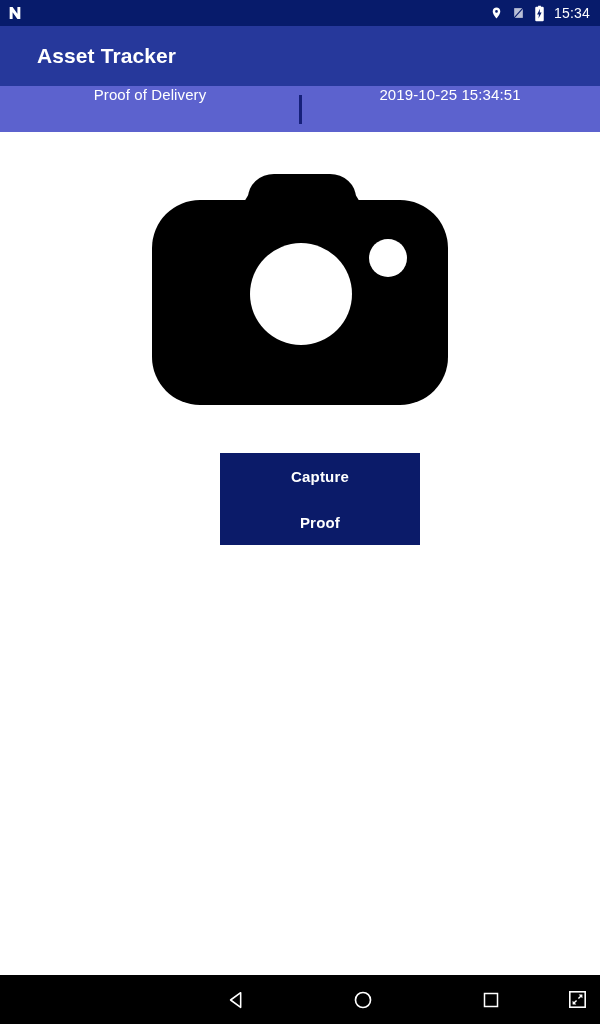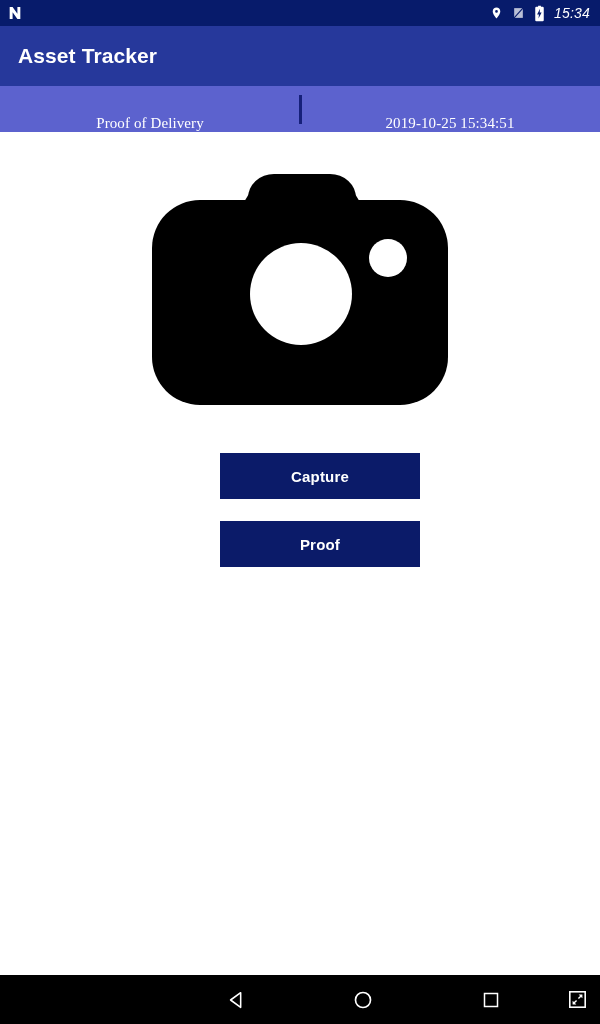--- a/index.html
+++ b/index.html
@@ -18,48 +18,47 @@
 
   
   .status-bar {
     height:26px;
     background:#071B6B;
     display:flex; align-items:center;
     padding:0 10px 0 7px;
     flex:0 0 auto;
   }
   .status-left { display:flex; align-items:center; gap:6px; }
-  .status-right { margin-left:auto; display:flex; align-items:center; gap:9px;font-style:italic; }
+  .status-right { margin-left:auto; display:flex; align-items:center; gap:9px; }
   .status-clock {
     color:#ffffff; font-size:14px; letter-spacing:.2px;
     font-family:"Liberation Sans", sans-serif;
   }
   .sysicon { display:block; }
 
   
   .app-bar {
     height:60px;
     background:#26389B;
     display:flex; align-items:center;
-    padding:0 18px;
+    padding:0 37px;
     flex:0 0 auto;
   }
   .app-bar-title {
     color:#ffffff; font-size:21px; font-weight:bold;
     letter-spacing:.1px;
   }
 
   
   .sub-bar {
     height:46px;
     background:#5C62CE;
-    display:flex; align-items:flex-end;
+    display:flex; align-items:flex-start;
     position:relative;
     flex:0 0 auto;
-    font-family:Liberation Serif, serif;
   }
   .sub-cell {
     flex:1 1 50%;
     display:flex; align-items:center; justify-content:center;
     color:#ffffff; font-size:15px;
     letter-spacing:.1px;
   }
   .sub-divider {
     position:absolute;
     left:299px; top:9px;
@@ -77,21 +76,20 @@
     position:absolute;
     left:0; right:0; top:28px;
     display:flex; justify-content:center;
   }
   .camera-icon { display:block; }
 
   .buttons {
     position:absolute;
     left:0; right:0; top:321px;
     display:flex; flex-direction:column; align-items:center;
-    gap:22px;
     margin-left:40px;
   }
   .btn {
     width:200px; height:46px;
     background:#0B1B69;
     color:#ffffff;
     font-size:15px; font-weight:bold;
     letter-spacing:.2px;
     border:none;
     display:flex; align-items:center; justify-content:center;

